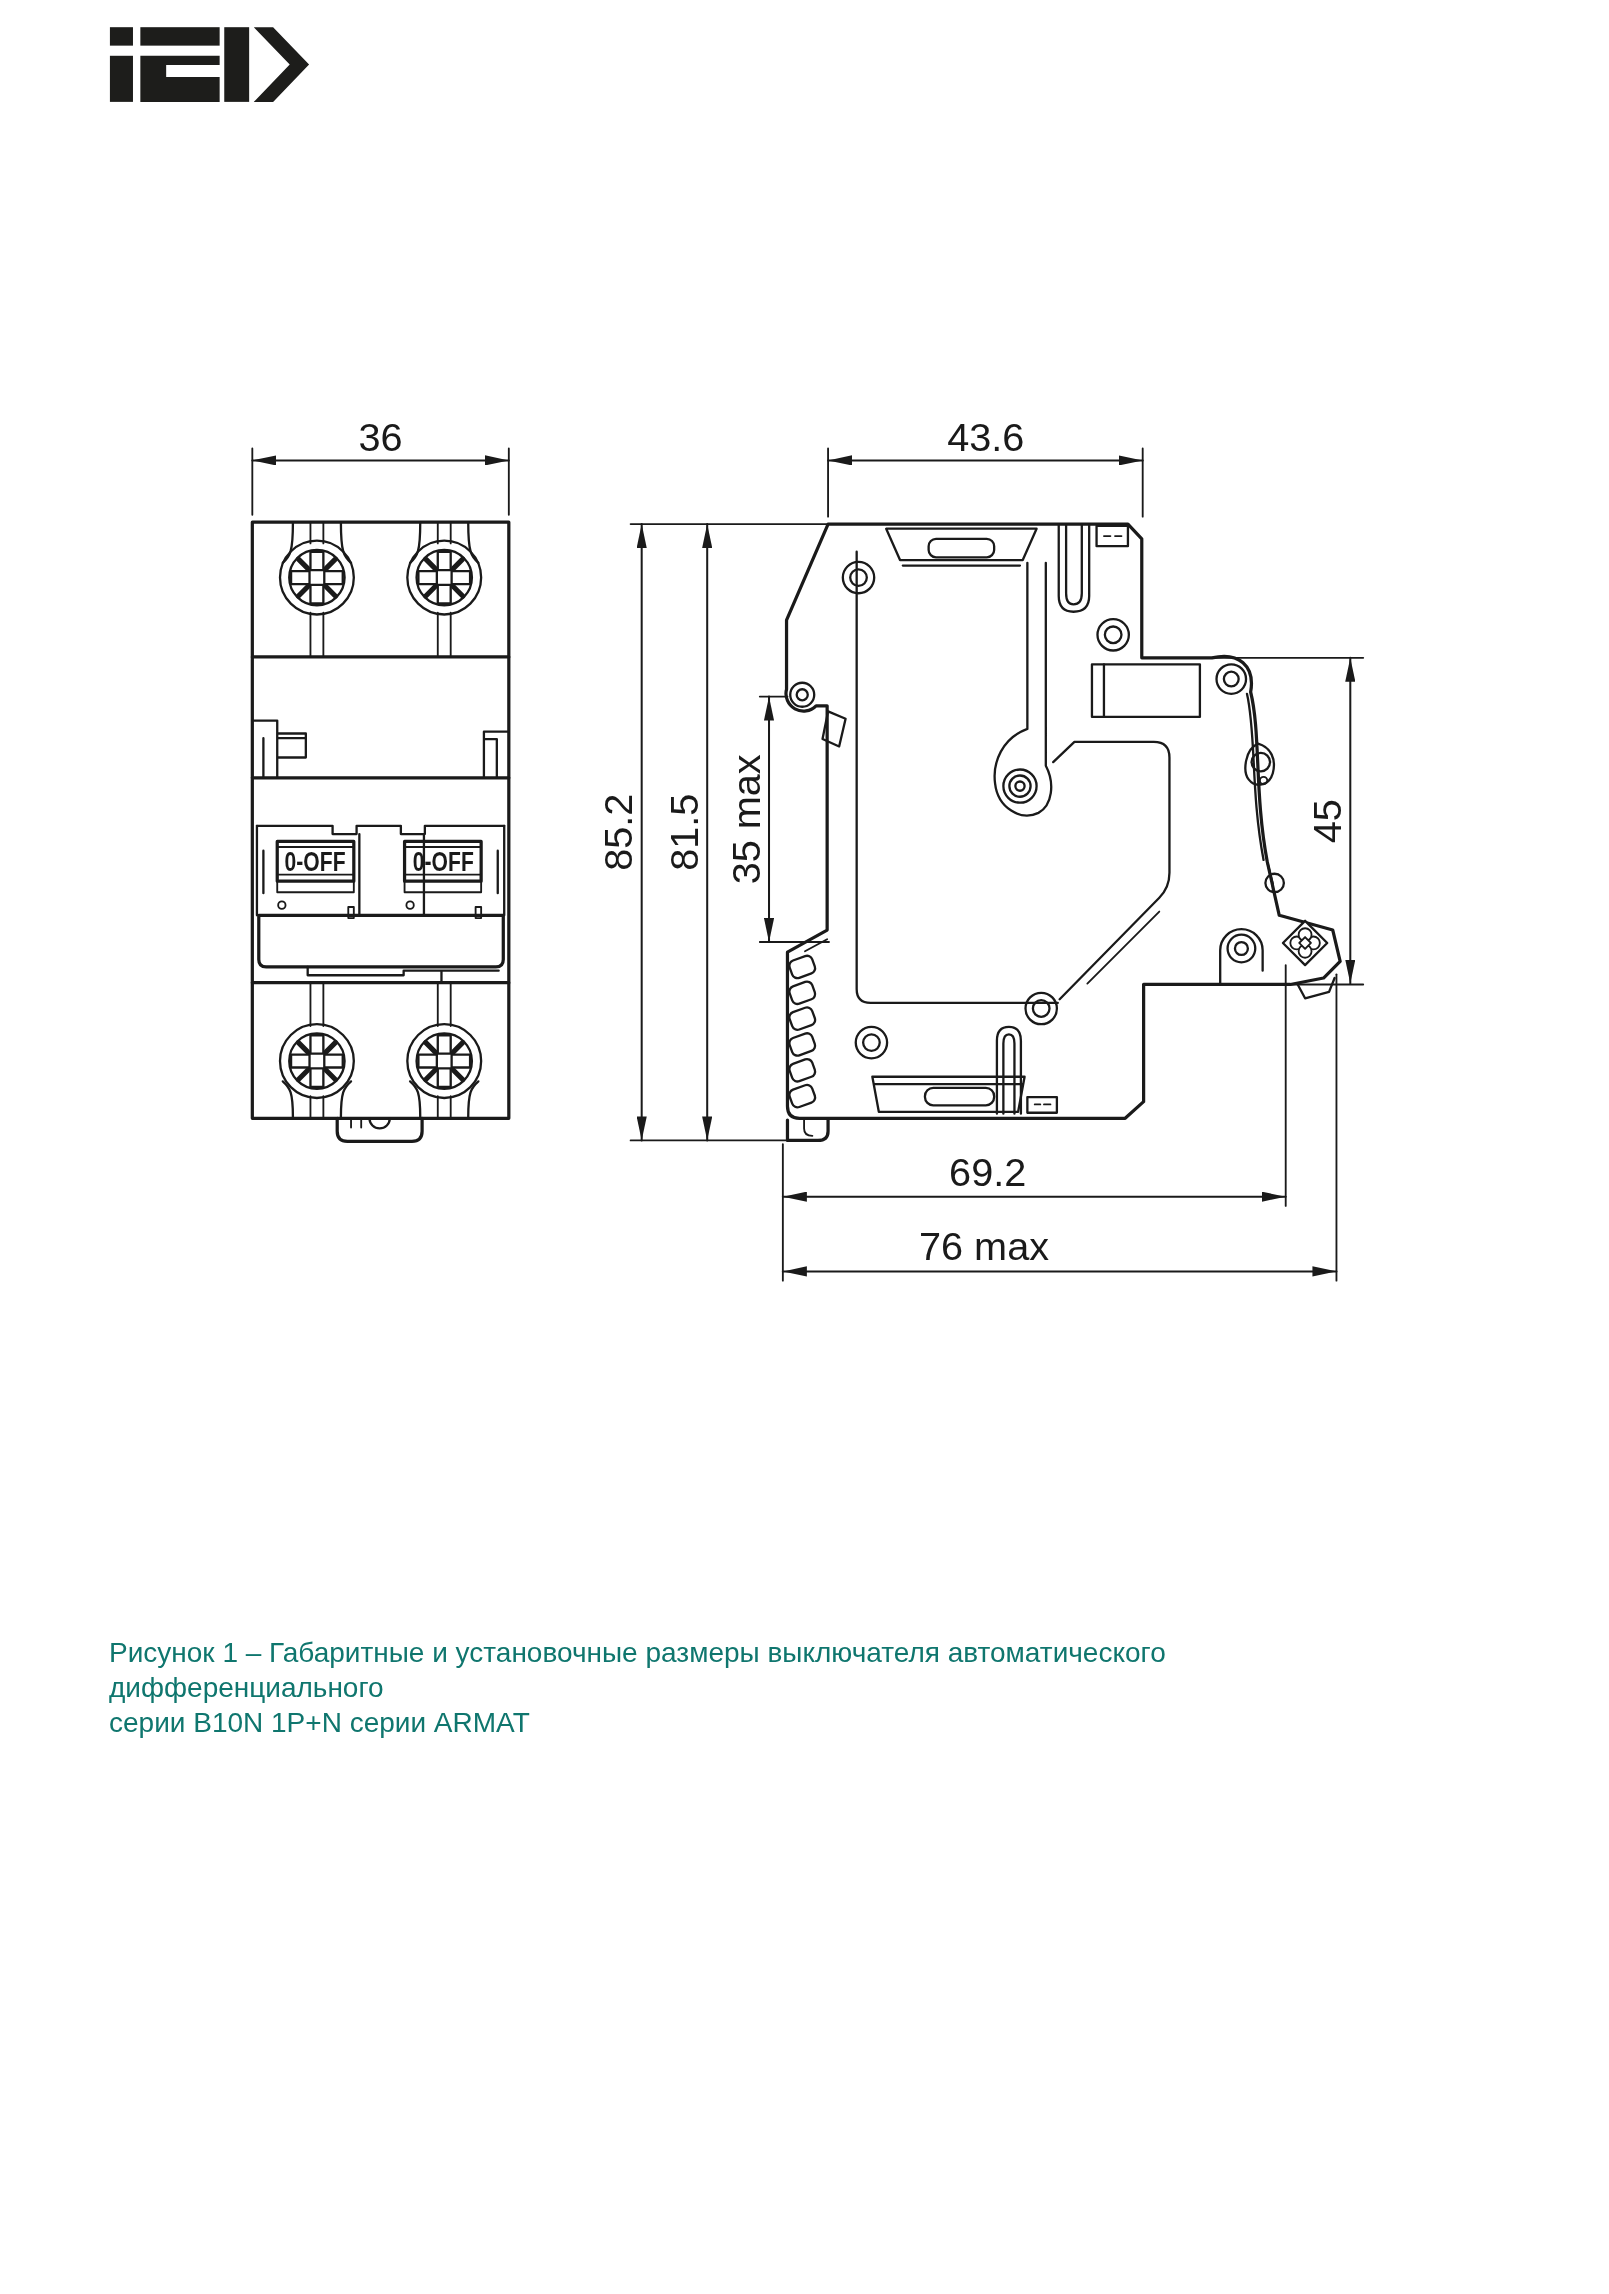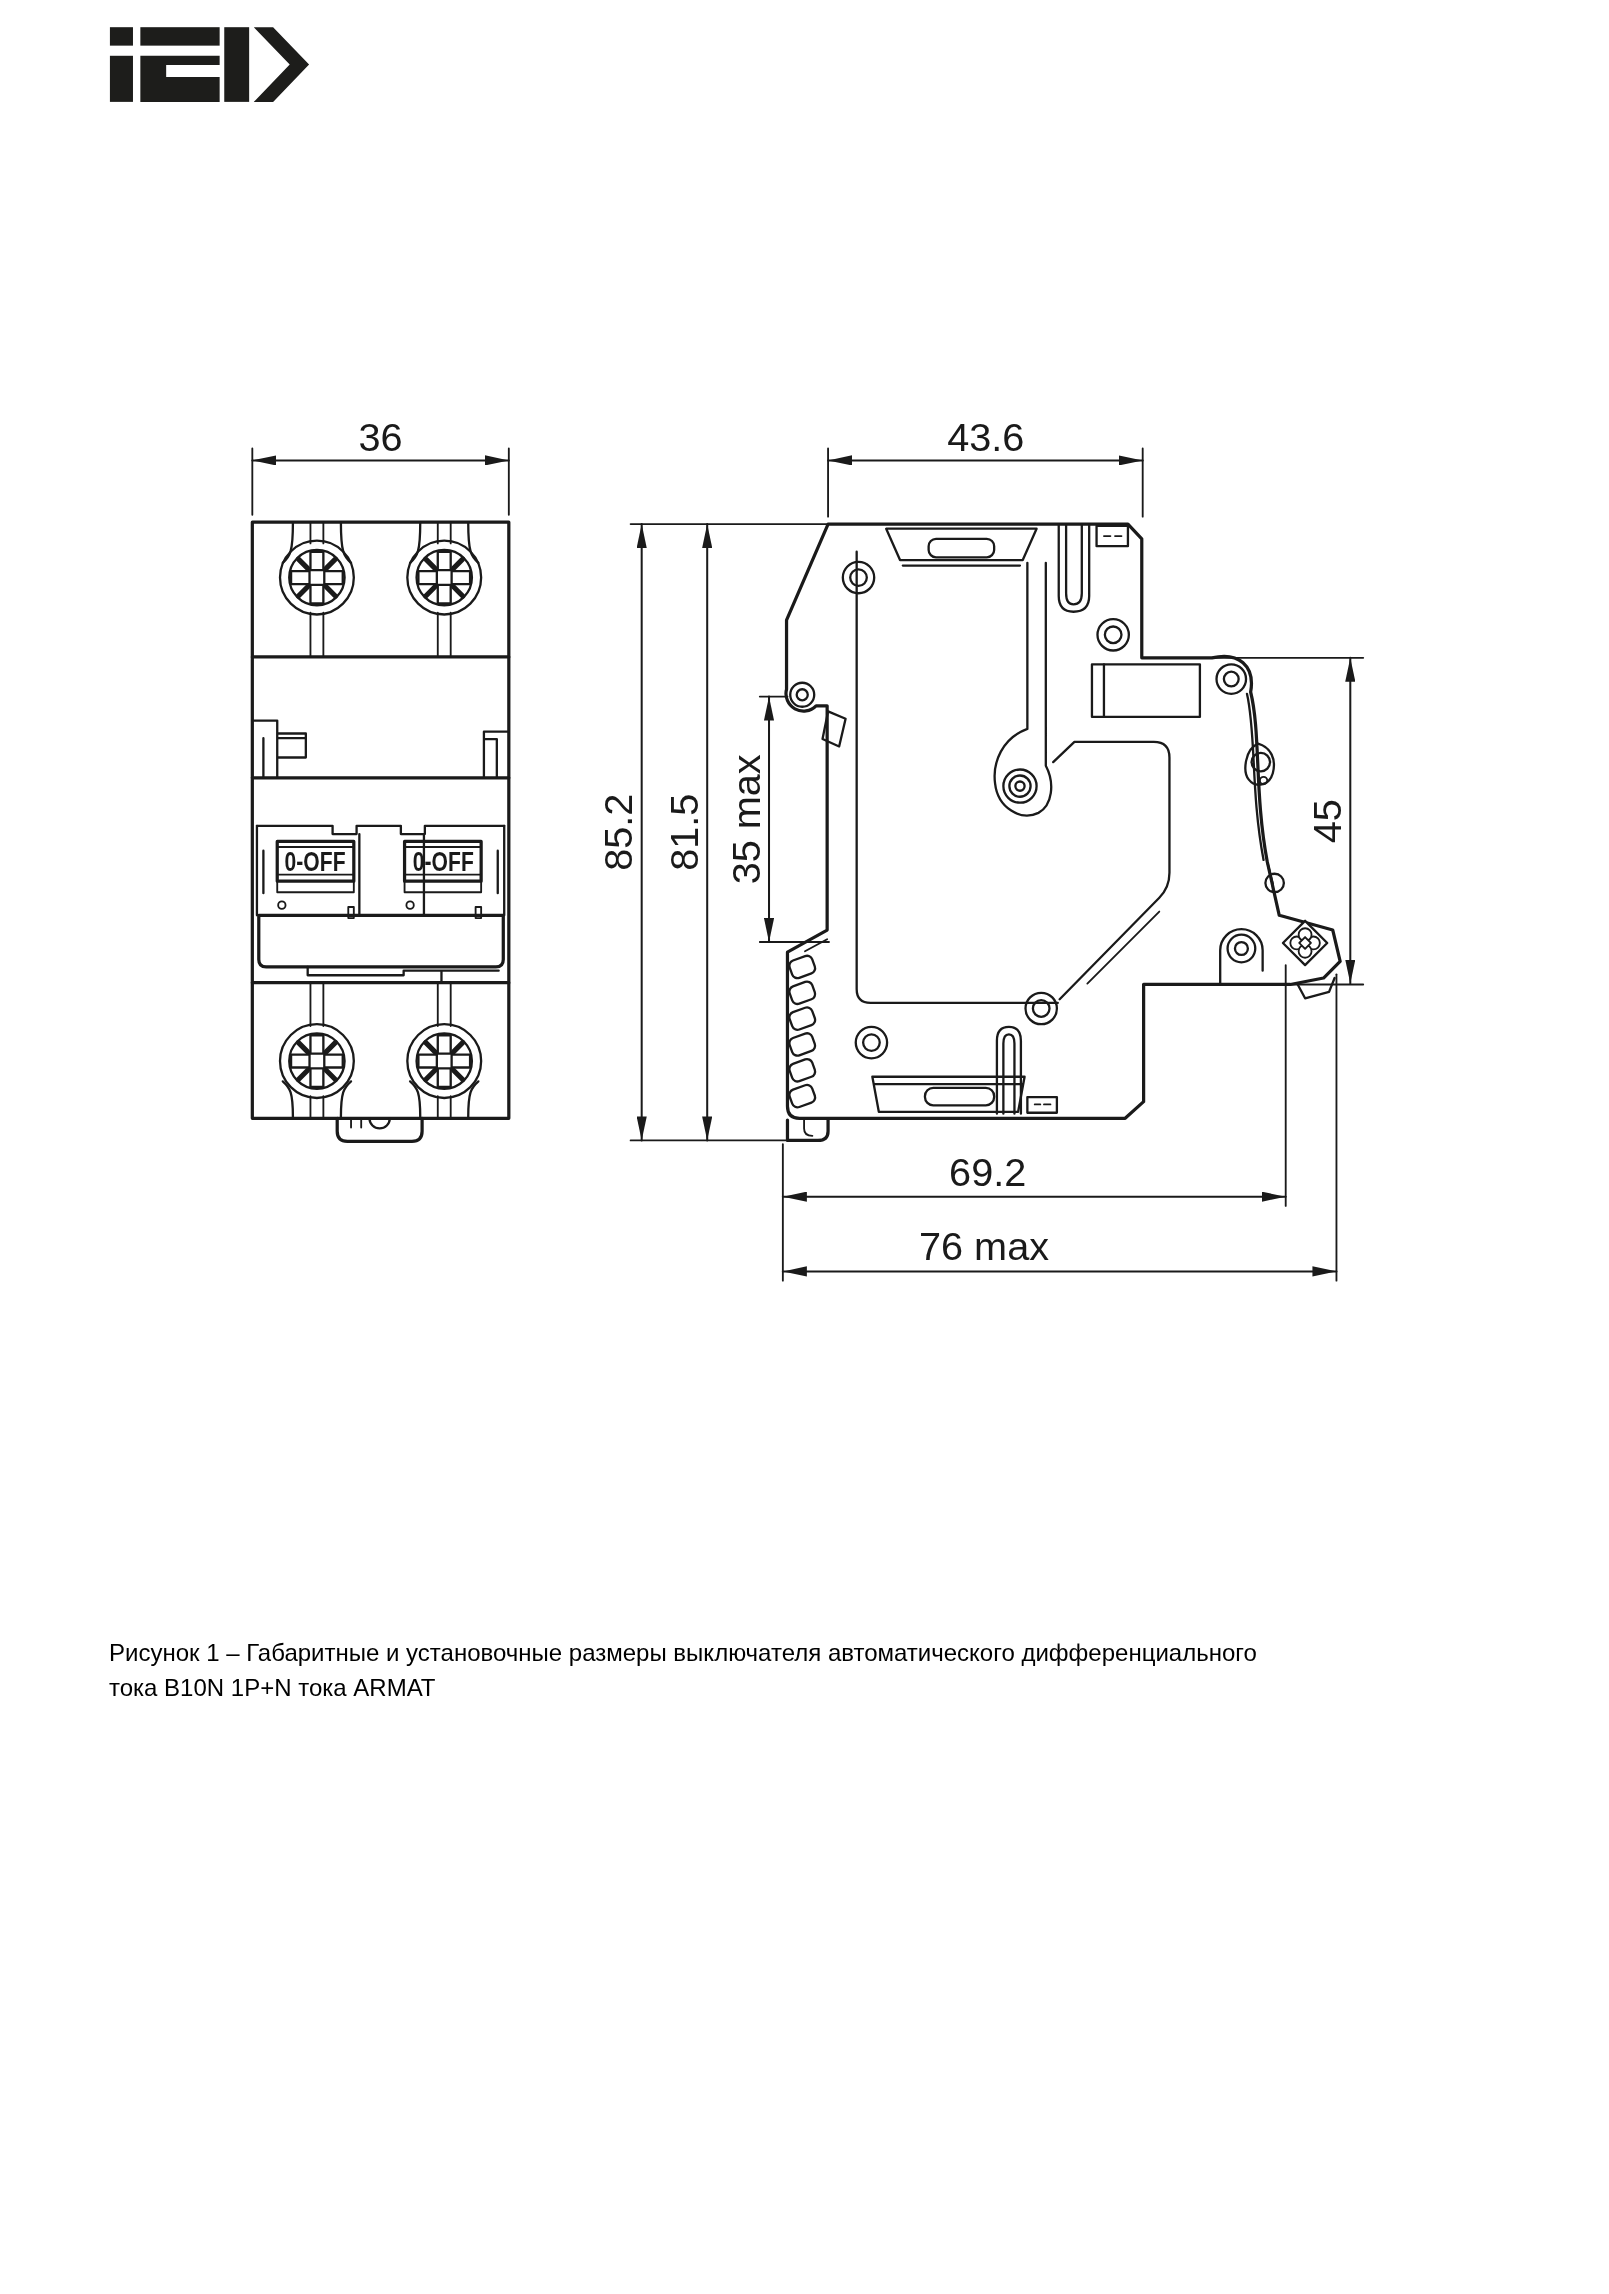--- a/index.html
+++ b/index.html
@@ -17,21 +17,21 @@
   .draw .d  { stroke-width:2.2; }
   .draw .th { stroke-width:5.5; }
   .draw .fw { fill:#ffffff; }
   .draw .ah { fill:#1a1a1a; stroke:none; }
   .draw text { stroke:none; fill:#1a1a1a; }
   .dim-label { font-size:43px; }
   .toggle-label { font-size:30px; font-weight:bold; }
 
   .caption {
     position:absolute; left:109px; top:1635px; width:1255px;
-    font-size:24px; line-height:35px; color:#000000;
+    font-size:28px; line-height:35px; color:#0f766e;
   }
   .caption span { display:block; }
 </style>
 </head>
 <body>
 
 <div class="page">
 
   <svg class="logo-svg" width="201" height="78" viewBox="0 0 218 84" role="img" aria-label="IEK">
     <g fill="#1d1d1b">
@@ -261,17 +261,17 @@
       <g>
         <path class="t" d="M1448,1056 V1388"></path>
         <line class="d" x1="848" y1="1378" x2="1448" y2="1378" marker-start="url(#arr)" marker-end="url(#arr)"></line>
         <text class="dim-label" x="1066" y="1366" text-anchor="middle">76 max</text>
       </g>
     </g>
   </svg>
 
   <div class="caption">
     <span>Рисунок 1 – Габаритные и установочные размеры выключателя автоматического дифференциального</span>
-    <span>тока B10N 1P+N тока ARMAT</span>
+    <span>серии B10N 1P+N серии ARMAT</span>
   </div>
 
 </div>
 
 
 </body></html>

